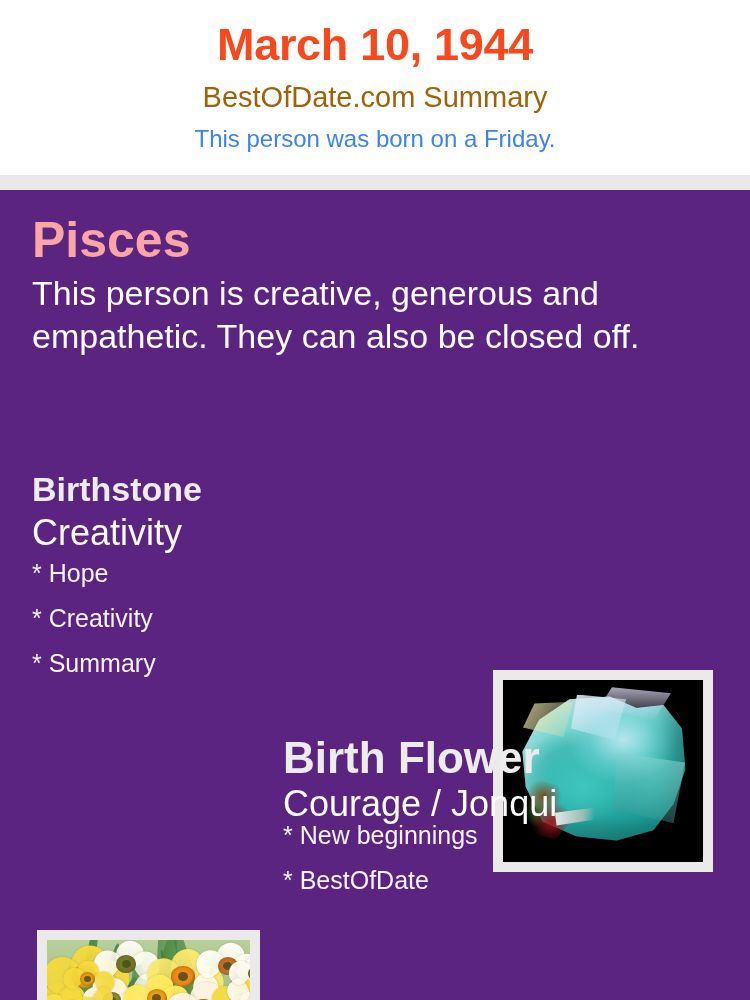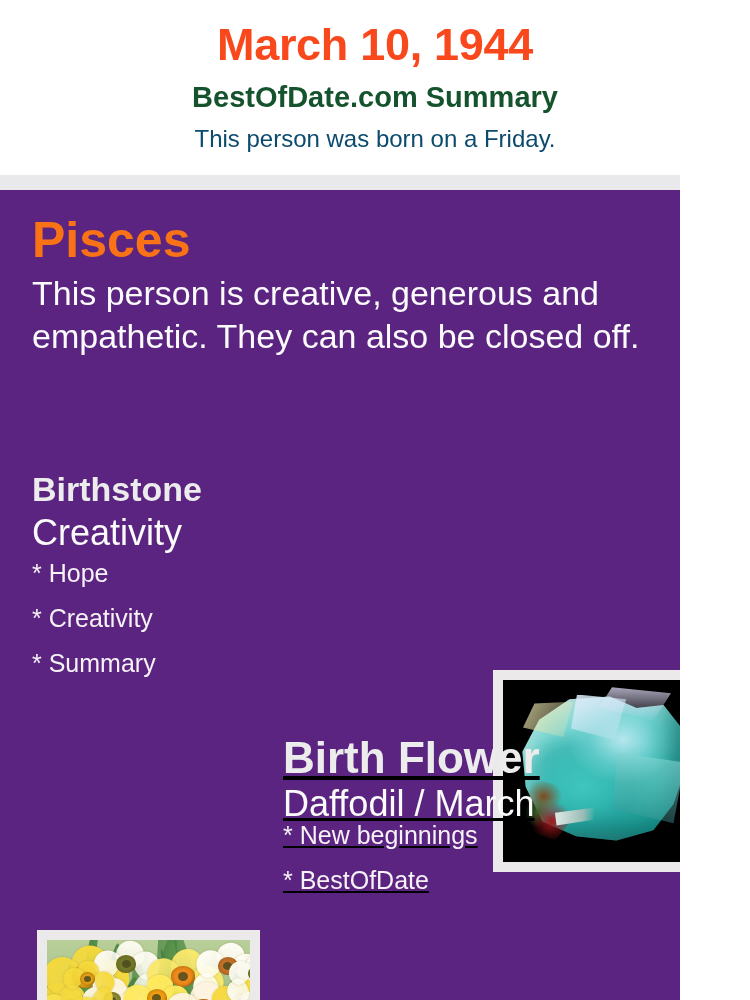--- a/index.html
+++ b/index.html
@@ -6,21 +6,21 @@
   html, body {
     margin: 0;
     padding: 0;
     background: #ffffff;
   }
   body {
     font-family: "Liberation Sans", "DejaVu Sans", sans-serif;
   }
   .card {
     position: relative;
-    width: 680px;
+    width: 750px;
     height: 1000px;
     overflow: hidden;
     background: #ffffff;
   }
 
   
   .header {
     position: absolute;
     left: 0;
     top: 0;
@@ -34,30 +34,30 @@
   .header-date {
     font-size: 45px;
     font-weight: bold;
     color: #f8481c;
     line-height: 1.0;
     letter-spacing: -0.3px;
     white-space: nowrap;
   }
   .header-site {
     font-size: 29px;
-    font-weight: bold;
-    color: #14532d;
+    font-weight: normal;
+    color: #a16207;
     line-height: 1.0;
     margin-top: 16px;
     white-space: nowrap;
   }
   .header-weekday {
     font-size: 24px;
     font-weight: normal;
-    color: #0c4a6e;
+    color: #3b82f6;
     line-height: 1.0;
     margin-top: 15px;
     white-space: nowrap;
   }
 
   
   .divider {
     position: absolute;
     left: 0;
     top: 175px;
@@ -79,21 +79,21 @@
   
   .zodiac {
     position: absolute;
     left: 32px;
     top: 25px;
     width: 690px;
   }
   .zodiac-title {
     font-size: 50px;
     font-weight: bold;
-    color: #f97316;
+    color: #fca5a5;
     line-height: 1.02;
     margin: 0;
   }
   .zodiac-desc {
     font-size: 34px;
     font-weight: normal;
     color: #fbfbfb;
     line-height: 1.26;
     margin: 6px 0 0 0;
     max-width: 672px;
@@ -132,21 +132,20 @@
     margin-bottom: 20px;
     white-space: nowrap;
   }
 
   
   .flower-text {
     position: absolute;
     left: 283px;
     top: 545px;
     width: 440px;
-    text-decoration: underline;
   }
   .flower-title {
     font-size: 44px;
     font-weight: bold;
     color: #ececec;
     line-height: 1.05;
     margin: 0;
   }
   .flower-name {
     font-size: 36px;
@@ -444,21 +443,21 @@
               <div class="petal" style="background: linear-gradient(rgb(251, 250, 240), rgba(251, 250, 240, 0.8)); transform: rotate(246.71deg) translateY(-42%); box-shadow: rgba(120, 95, 20, 0.35) 0px 0px 2px;"></div>
               <div class="petal" style="background: linear-gradient(rgb(251, 250, 240), rgba(251, 250, 240, 0.8)); transform: rotate(304.36deg) translateY(-42%); box-shadow: rgba(120, 95, 20, 0.35) 0px 0px 2px;"></div>
               <div class="core" style="background: radial-gradient(circle at 40% 36%, rgb(111, 122, 44), rgb(111, 122, 44) 60%, rgba(90, 60, 8, 0.85));"></div>
             </div>
           </div>
       </div>
     </div>
 
     <div class="flower-text">
       <h2 class="flower-title">Birth Flower</h2>
-      <div class="flower-name">Daffodil / March</div>
+      <div class="flower-name">Courage / Jonqui</div>
       <ul class="bullet-list">
         <li>* New beginnings</li>
         <li>* BestOfDate</li>
       </ul>
     </div>
 
   </div>
 </div>
 
 </body></html>

